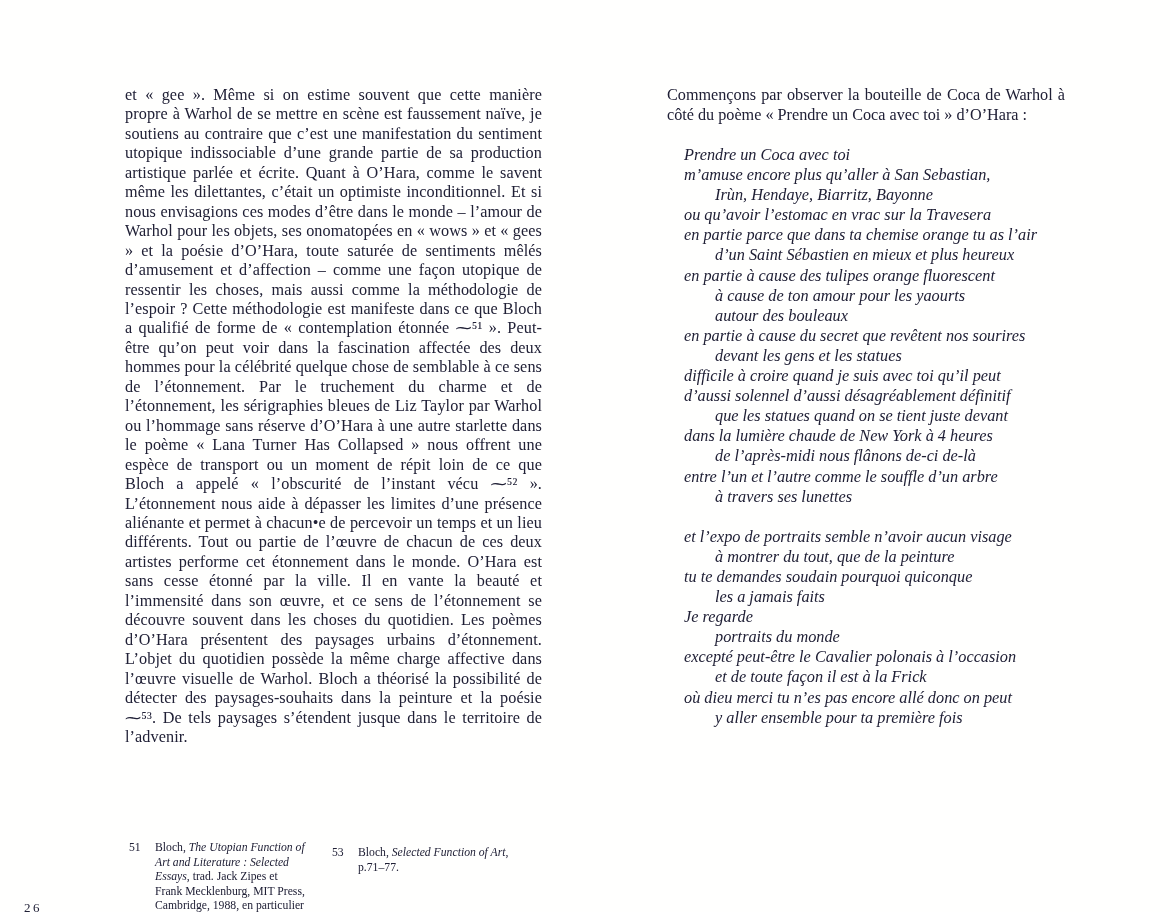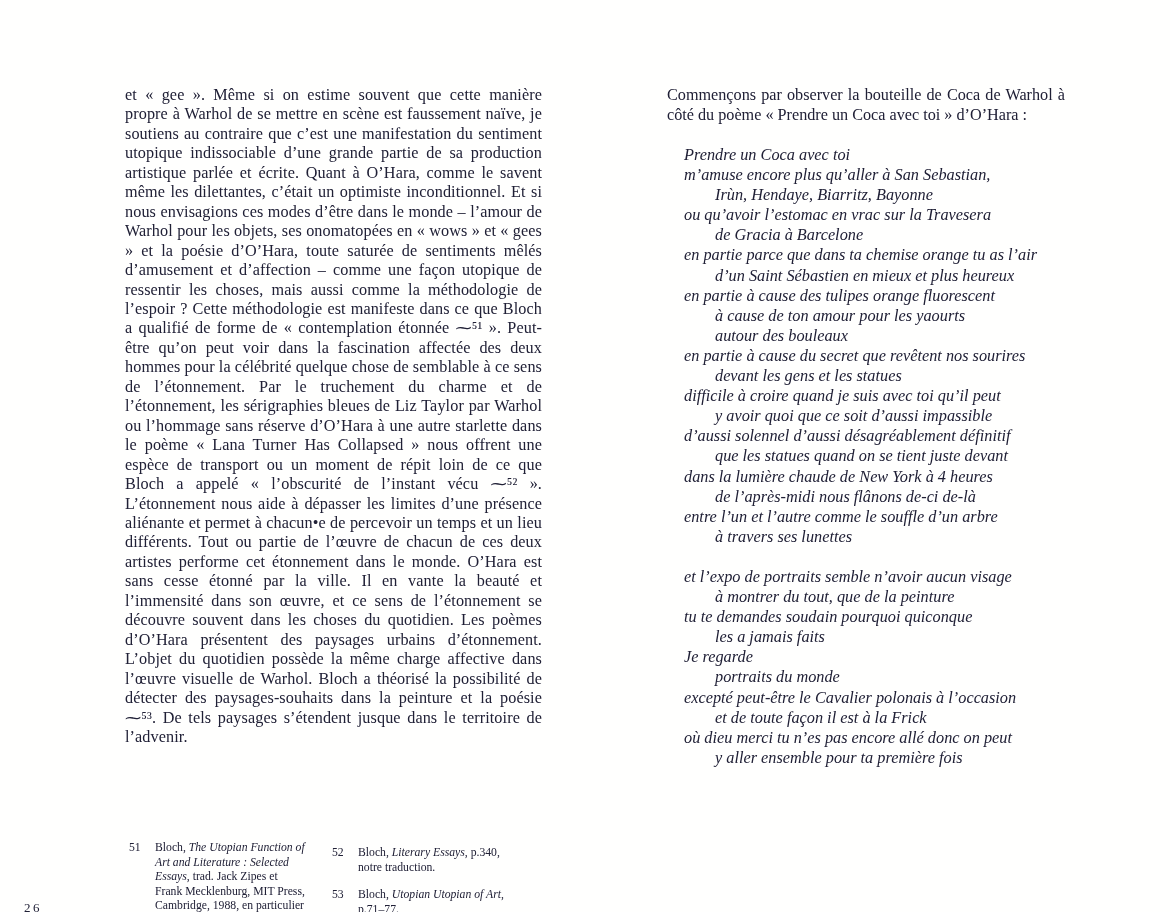--- a/index.html
+++ b/index.html
@@ -57,50 +57,44 @@
   <div class="prose">et « gee ». Même si on estime souvent que cette manière propre à Warhol de se mettre en scène est faussement naïve, je soutiens au contraire que c’est une manifestation du sentiment utopique indissociable d’une grande partie de sa production artistique parlée et écrite. Quant à O’Hara, comme le savent même les dilettantes, c’était un optimiste inconditionnel. Et si nous envisagions ces modes d’être dans le monde – l’amour de Warhol pour les objets, ses onomatopées en « wows » et « gees » et la poésie d’O’Hara, toute saturée de sentiments mêlés d’amusement et d’affection – comme une façon utopique de ressentir les choses, mais aussi comme la méthodologie de l’espoir ? Cette méthodologie est manifeste dans ce que Bloch a qualifié de forme de « contemplation étonnée ⁓⁵¹ ». Peut-être qu’on peut voir dans la fascination affectée des deux hommes pour la célébrité quelque chose de semblable à ce sens de l’étonnement. Par le truchement du charme et de l’étonnement, les sérigraphies bleues de Liz Taylor par Warhol ou l’hommage sans réserve d’O’Hara à une autre starlette dans le poème « Lana Turner Has Collapsed » nous offrent une espèce de transport ou un moment de répit loin de ce que Bloch a appelé « l’obscurité de l’instant vécu ⁓⁵² ». L’étonnement nous aide à dépasser les limites d’une présence aliénante et permet à chacun•e de percevoir un temps et un lieu différents. Tout ou partie de l’œuvre de chacun de ces deux artistes performe cet étonnement dans le monde. O’Hara est sans cesse étonné par la ville. Il en vante la beauté et l’immensité dans son œuvre, et ce sens de l’étonnement se découvre souvent dans les choses du quotidien. Les poèmes d’O’Hara présentent des paysages urbains d’étonnement. L’objet du quotidien possède la même charge affective dans l’œuvre visuelle de Warhol. Bloch a théorisé la possibilité de détecter des paysages-souhaits dans la peinture et la poésie ⁓⁵³. De tels paysages s’étendent jusque dans le territoire de l’advenir.</div>
 
   <div class="footnotes-col fncol-1" id="fncol-1">
       <div class="footnote">
         <div class="fn-num">51</div>
         <div class="fn-text"><span>Bloch, </span><i>The Utopian Function of Art and Literature : Selected Essays</i><span>, trad. Jack Zipes et Frank Mecklenburg, MIT Press, Cambridge, 1988, en particulier p.18–70, notre traduction.</span></div>
       </div>
     </div>
   <div class="footnotes-col fncol-2" id="fncol-2">
       <div class="footnote">
-        <div class="fn-num">52</div>
-        <div class="fn-text"><span>Bloch, </span><i>Literary Essays</i><span>, p.340, notre traduction.</span></div>
-      </div>
-      <div class="footnote">
         <div class="fn-num">53</div>
-        <div class="fn-text"><span>Bloch, </span><i>Utopian Utopian of Art</i><span>, p.71–77.</span></div>
+        <div class="fn-text"><span>Bloch, </span><i>Selected Function of Art</i><span>, p.71–77.</span></div>
       </div>
     </div>
 
   <div class="pagenum pagenum-left">26</div>
 </div>
 
 <div class="page page-right">
   <div class="intro">Commençons par observer la bouteille de Coca de Warhol à côté du poème « Prendre un Coca avec toi » d’O’Hara :</div>
 
   <div class="poem" id="poem">
       <div class="poem-line">Prendre un Coca avec toi</div>
       <div class="poem-line">m’amuse encore plus qu’aller à San Sebastian,</div>
       <div class="poem-line ind1">Irùn, Hendaye, Biarritz, Bayonne</div>
       <div class="poem-line">ou qu’avoir l’estomac en vrac sur la Travesera</div>
-      <div class="poem-line ind1">de Gracia à Barcelone</div>
       <div class="poem-line">en partie parce que dans ta chemise orange tu as l’air</div>
       <div class="poem-line ind1">d’un Saint Sébastien en mieux et plus heureux</div>
       <div class="poem-line">en partie à cause des tulipes orange fluorescent</div>
       <div class="poem-line ind1">à cause de ton amour pour les yaourts</div>
       <div class="poem-line ind1">autour des bouleaux</div>
       <div class="poem-line">en partie à cause du secret que revêtent nos sourires</div>
       <div class="poem-line ind1">devant les gens et les statues</div>
       <div class="poem-line">difficile à croire quand je suis avec toi qu’il peut</div>
-      <div class="poem-line ind1">y avoir quoi que ce soit d’aussi impassible</div>
       <div class="poem-line">d’aussi solennel d’aussi désagréablement définitif</div>
       <div class="poem-line ind1">que les statues quand on se tient juste devant</div>
       <div class="poem-line">dans la lumière chaude de New York à 4 heures</div>
       <div class="poem-line ind1">de l’après-midi nous flânons de-ci de-là</div>
       <div class="poem-line">entre l’un et l’autre comme le souffle d’un arbre</div>
       <div class="poem-line ind1">à travers ses lunettes</div>
       <div class="poem-line blank"></div>
       <div class="poem-line">et l’expo de portraits semble n’avoir aucun visage</div>
       <div class="poem-line ind1">à montrer du tout, que de la peinture</div>
       <div class="poem-line">tu te demandes soudain pourquoi quiconque</div>

